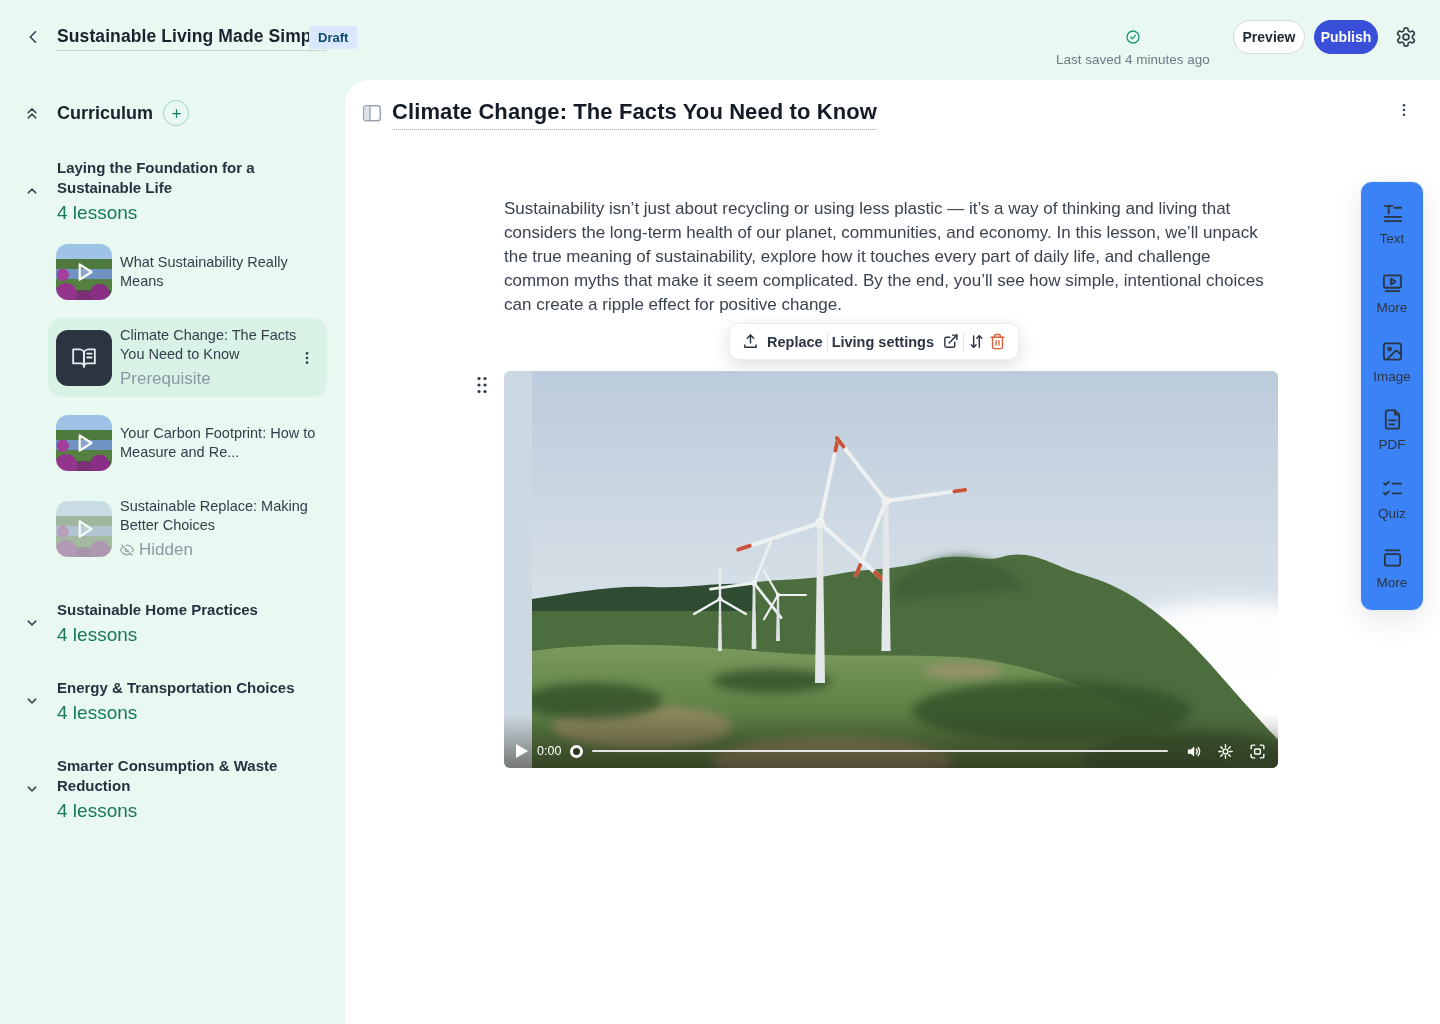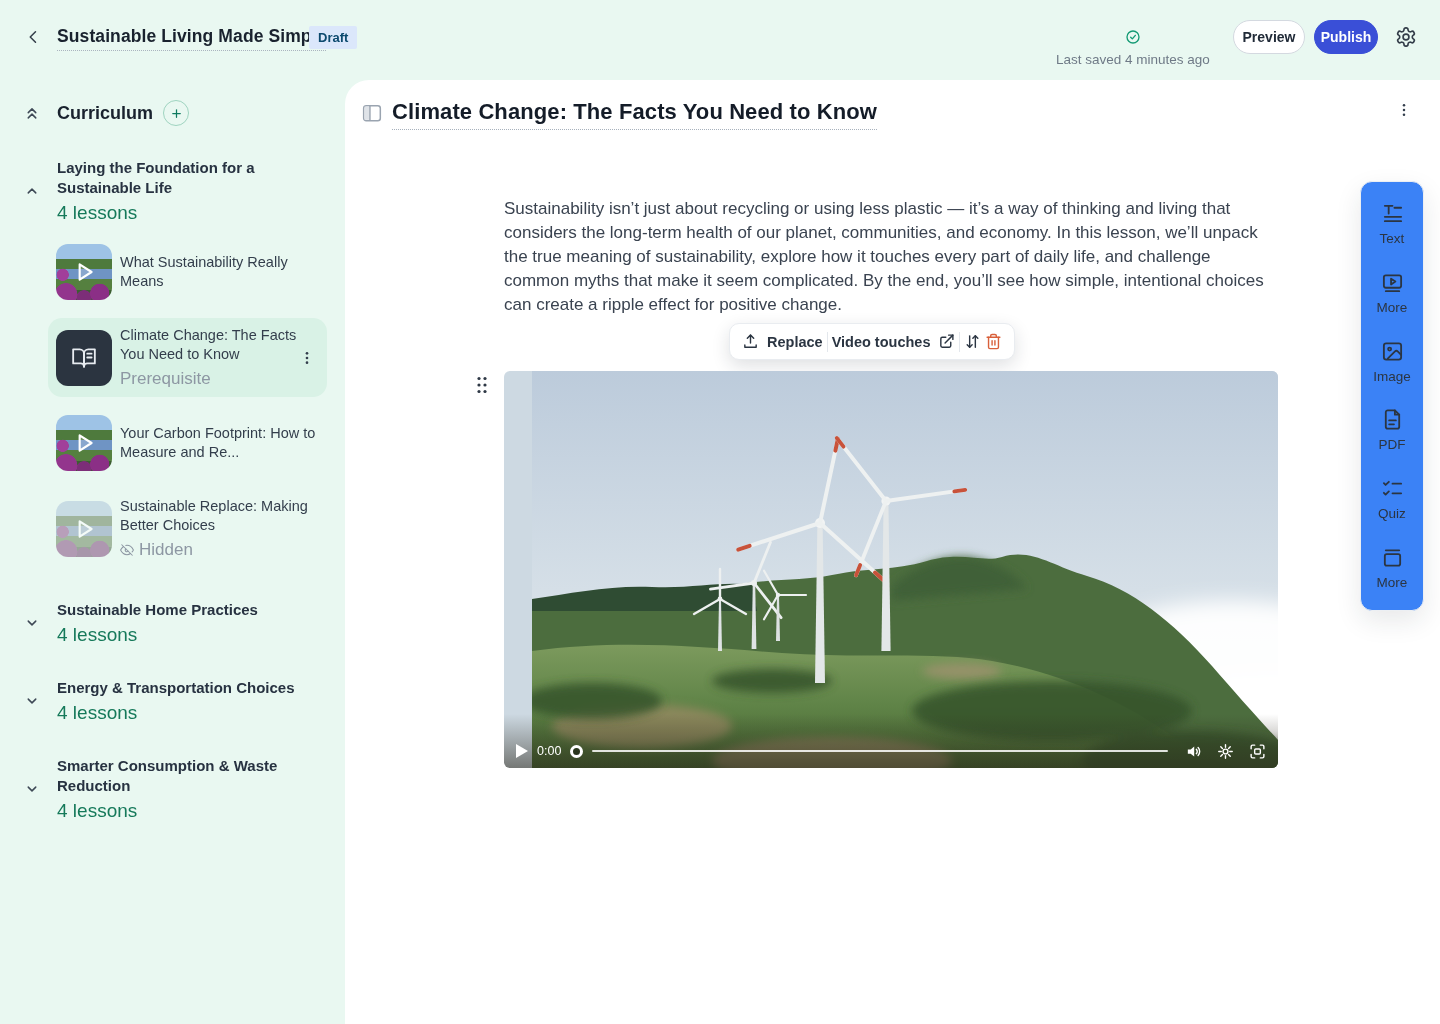--- a/index.html
+++ b/index.html
@@ -268,21 +268,21 @@
     <div class="tool-btn">
       <svg class="tool-icon" viewBox="0 0 24 24" fill="none" stroke="currentColor" stroke-width="2" stroke-linecap="round" stroke-linejoin="round">
           <path d="M4 17v3h16v-3"></path>
           <polyline points="7.5 7.5 12 3 16.5 7.5"></polyline>
           <line x1="12" y1="3" x2="12" y2="14"></line>
         </svg>
       <span>Replace</span>
     </div>
     <div class="tool-divider"></div>
     <div class="tool-btn">
-      <span>Video touches</span>
+      <span>Living settings</span>
       <svg class="tool-icon" viewBox="0 0 24 24" fill="none" stroke="currentColor" stroke-width="2" stroke-linecap="round" stroke-linejoin="round">
           <path d="M18 13v5a2 2 0 0 1-2 2H6a2 2 0 0 1-2-2V8a2 2 0 0 1 2-2h5"></path>
           <polyline points="15 3 21 3 21 9"></polyline>
           <line x1="10" y1="14" x2="21" y2="3"></line>
         </svg>
     </div>
     <div class="tool-divider"></div>
     <div class="tool-btn">
       <svg class="tool-icon" viewBox="0 0 24 24" fill="none" stroke="currentColor" stroke-width="2" stroke-linecap="round" stroke-linejoin="round">
           <line x1="8" y1="4" x2="8" y2="20"></line>

